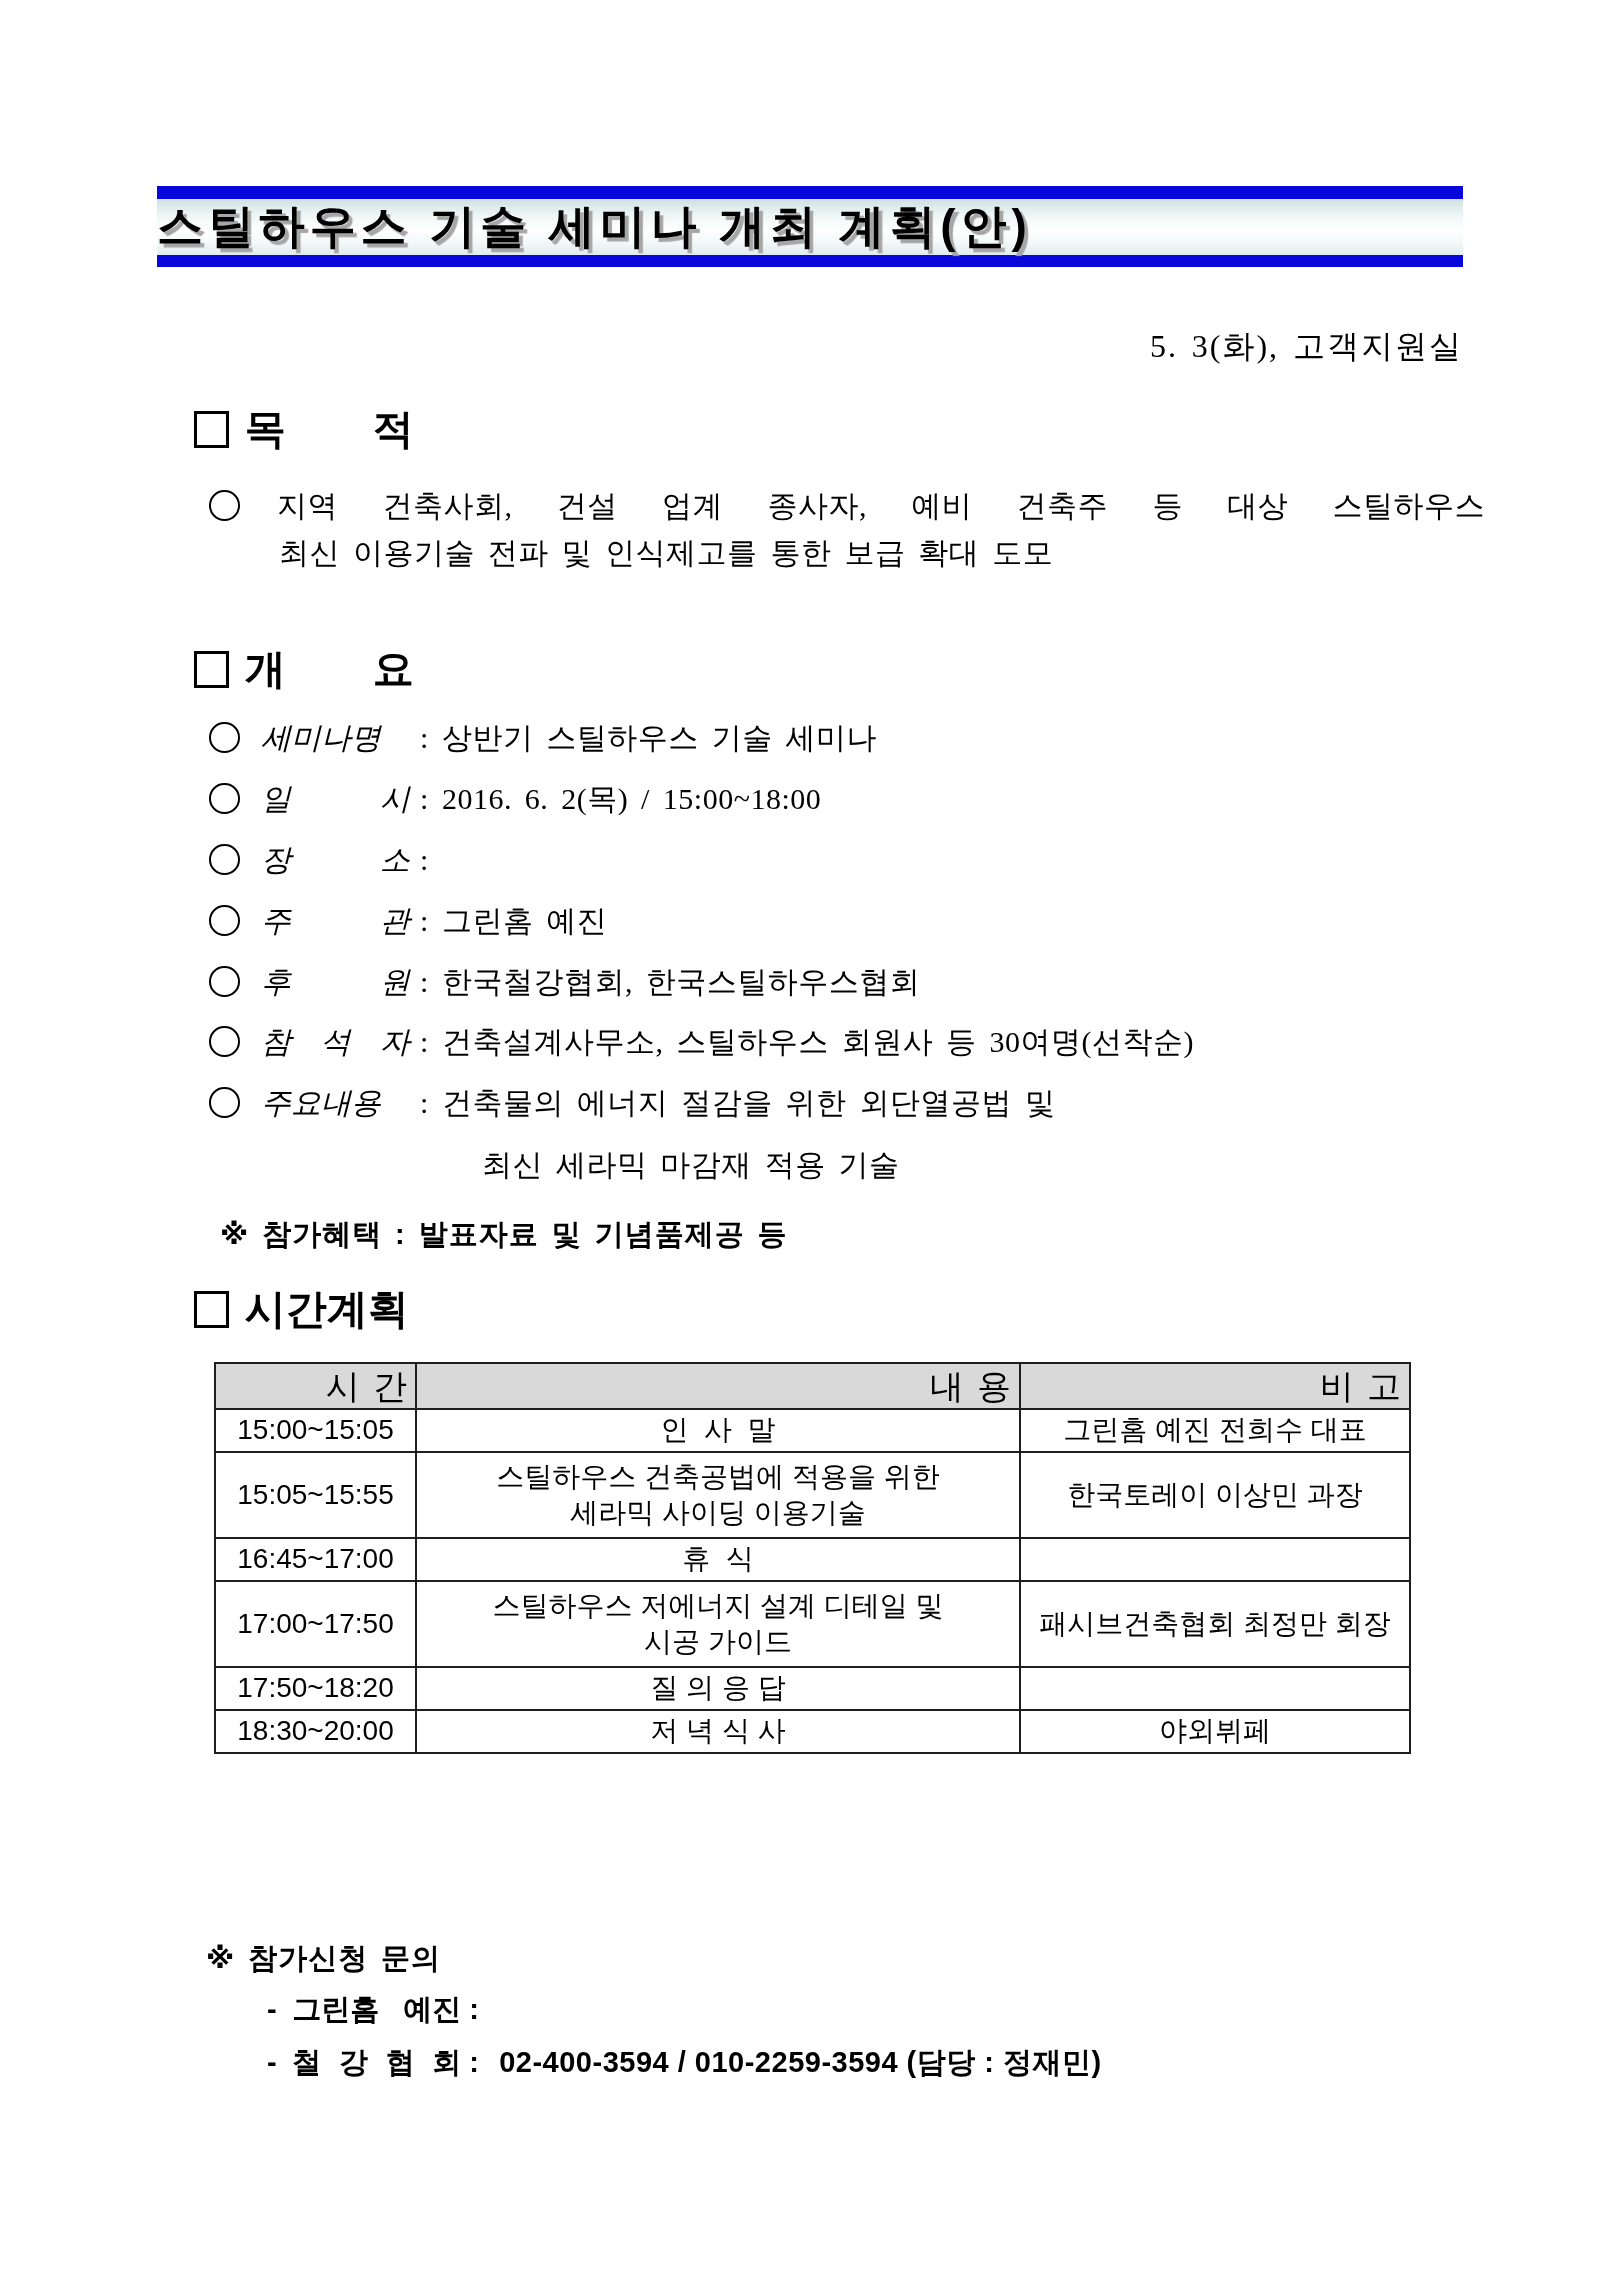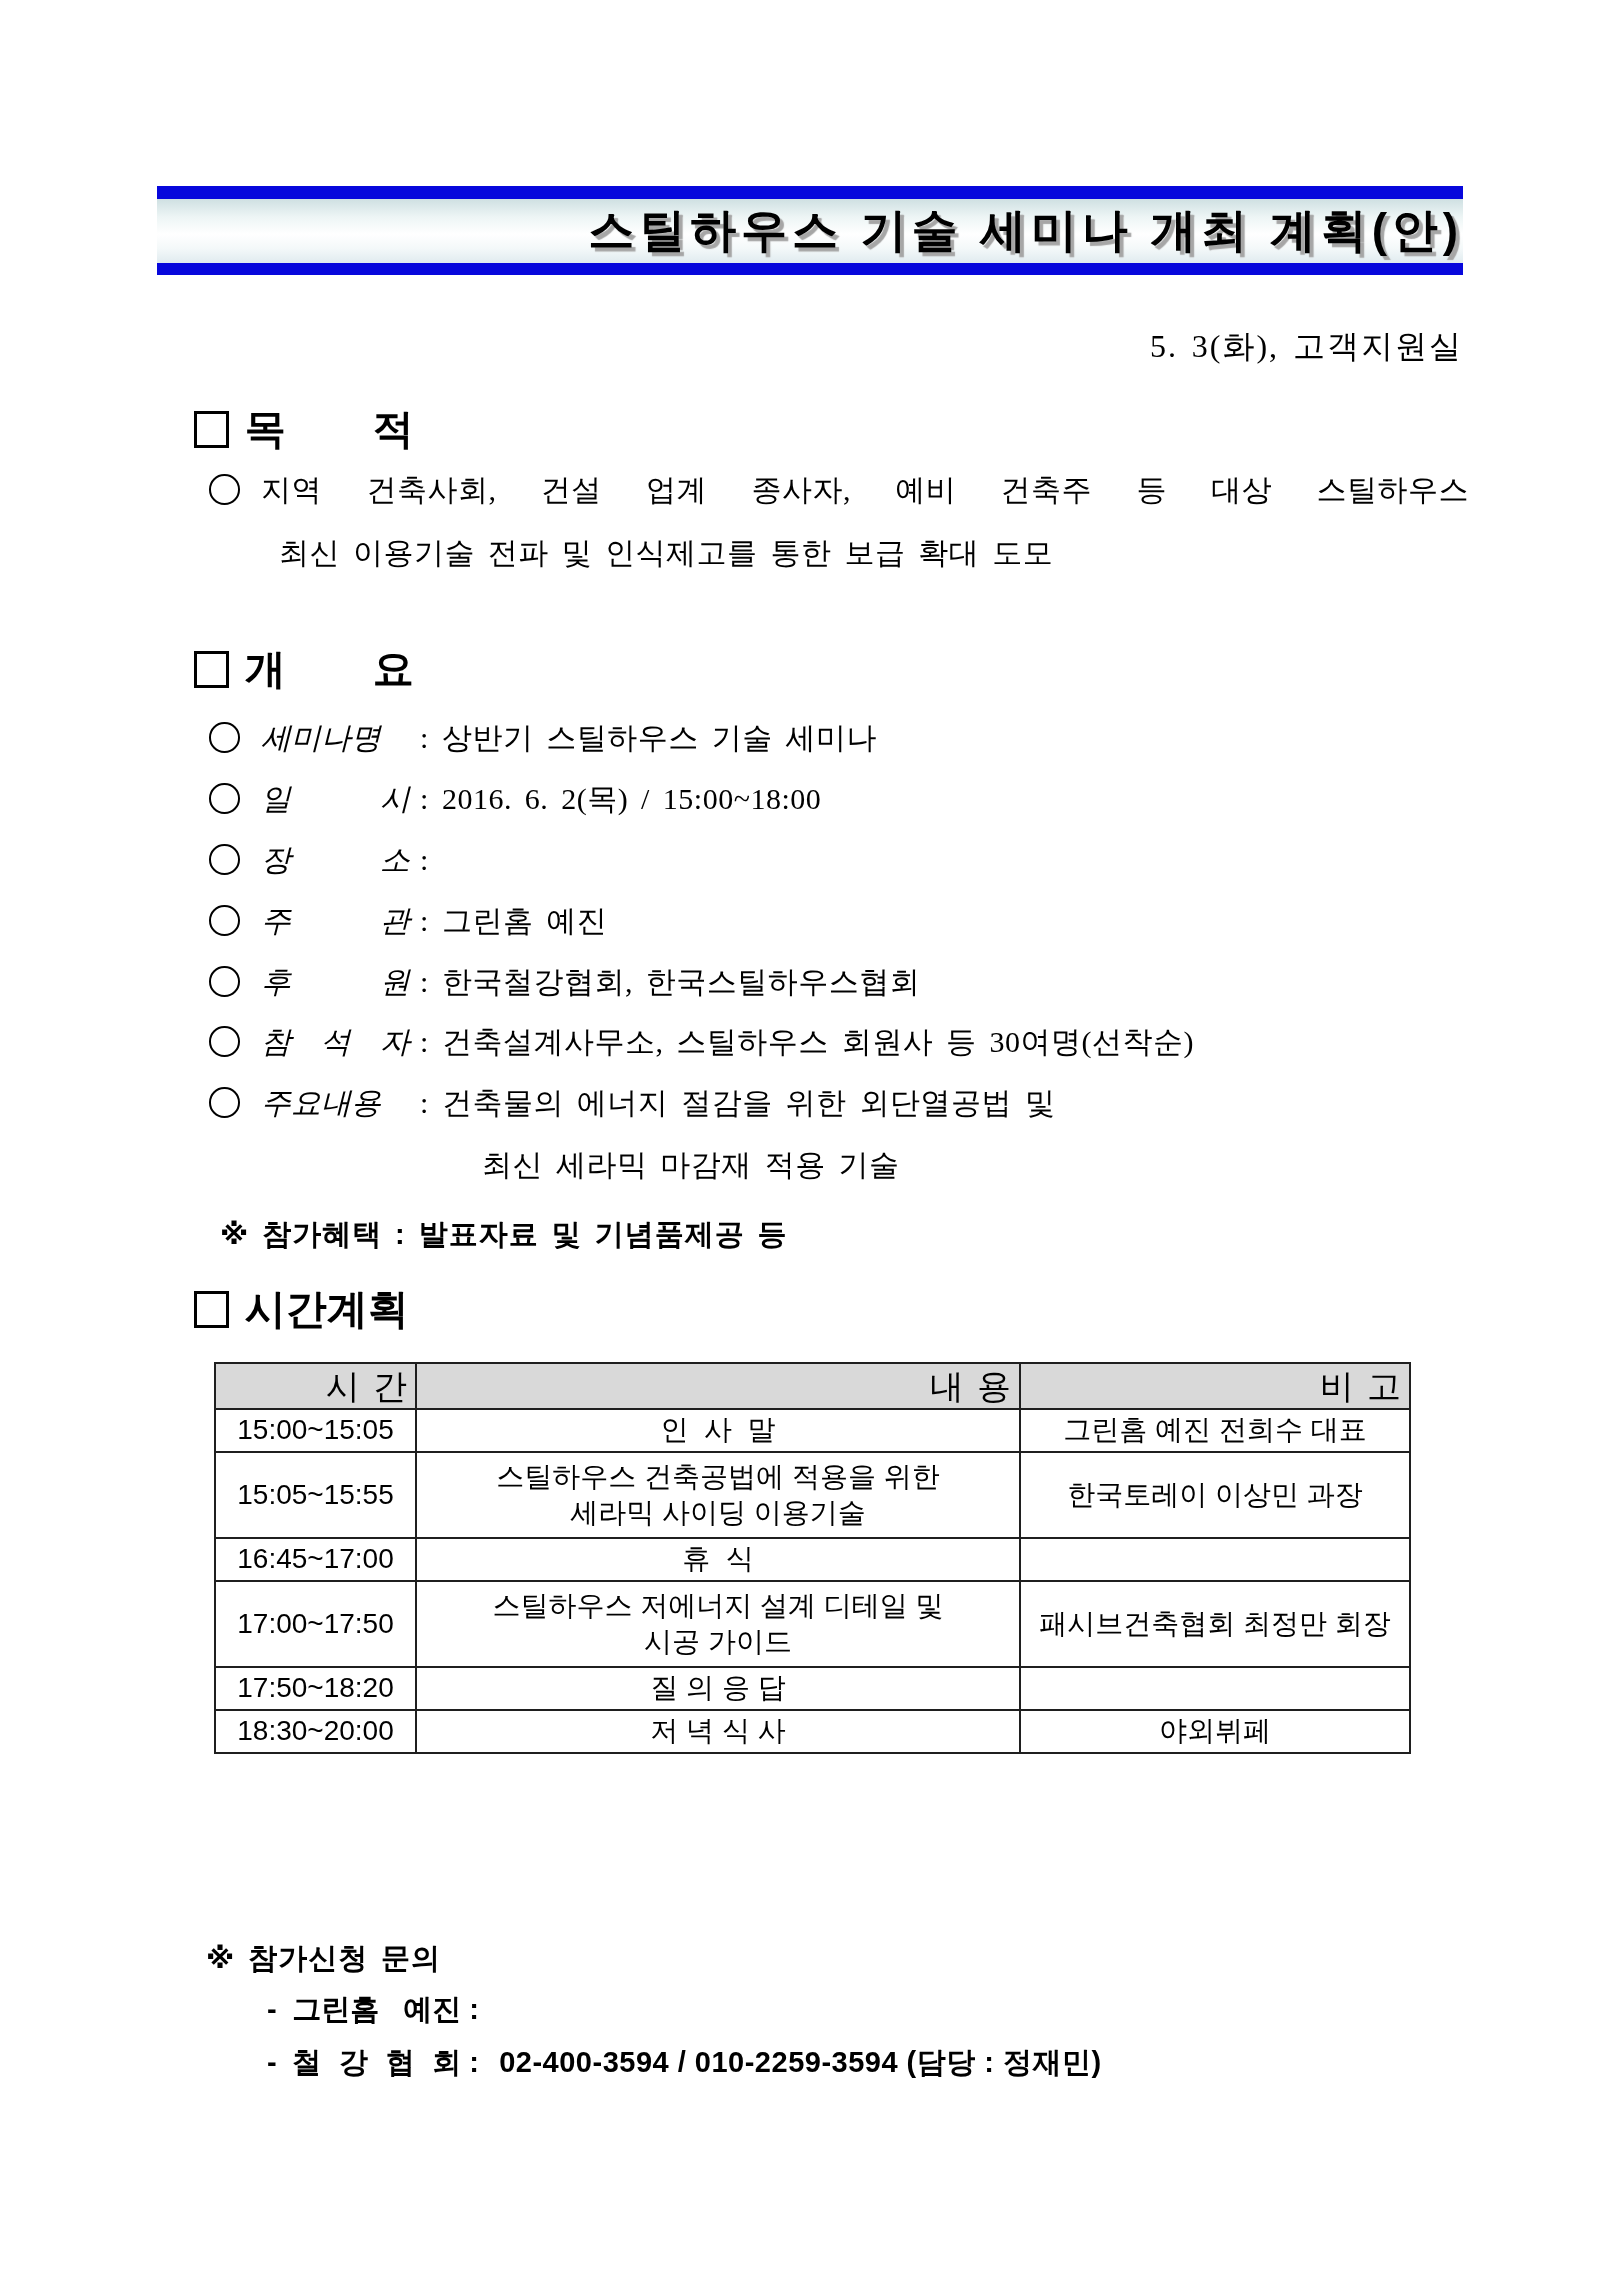--- a/index.html
+++ b/index.html
@@ -4,23 +4,23 @@
 <style>
   html,body{margin:0;padding:0;background:#ffffff;}
   .page{
     position:relative;width:1620px;height:2291px;background:#ffffff;overflow:hidden;
     font-family:"Liberation Serif","DejaVu Serif",serif;color:#000;
   }
   
   .title-band{position:absolute;left:157px;top:186px;width:1306px;}
   .bar{height:12.7px;background:#0707dc;}
   .band-body{
-    height:64px;
+    height:56px;
     background:linear-gradient(180deg,#cfe0e2 0%,#edf5f5 28%,#ffffff 55%,#f3f8f9 78%,#e0ebef 100%);
-    display:flex;align-items:center;justify-content:flex-end;
+    display:flex;align-items:center;justify-content:flex-start;
   }
   .doc-title{
     margin:0;font-family:"Liberation Sans","DejaVu Sans",sans-serif;
     font-size:46px;font-weight:bold;letter-spacing:4.9px;
     text-shadow:3.9px 3.9px 1px #a6a6a6;white-space:nowrap;
   }
   .date-line{
     position:absolute;left:157px;top:292px;width:1306px;text-align:right;
     font-size:32px;letter-spacing:2px;word-spacing:3.9px;white-space:pre-wrap;margin-top:33px;
   }
@@ -35,21 +35,21 @@
     display:inline-block;width:26.5px;height:26.5px;border:2.9px solid #000;border-radius:50%;
     margin-right:21.6px;flex:0 0 auto;
   }
   .item .label{
     display:inline-block;width:149px;flex:0 0 auto;
     text-align:justify;text-align-last:justify;white-space:pre-wrap;font-style:italic;
   }
   .item .colon{display:inline-block;padding:0 13.7px 0 9.8px;flex:0 0 auto;}
   .item .value{white-space:pre-wrap;word-spacing:4.9px;letter-spacing:0.5px;}
   .purpose-p{
-    margin:0;width:1208px;font-size:30px;line-height:39px;word-spacing:5.9px;letter-spacing:0.5px;
+    margin:16px;width:1208px;font-size:30px;line-height:39px;word-spacing:5.9px;letter-spacing:0.5px;
     text-align:justify;text-align-last:justify;
   }
   .plain-line{position:absolute;font-size:30px;word-spacing:4.9px;letter-spacing:0.5px;white-space:pre-wrap;}
   .note-line{
     position:absolute;font-family:"Liberation Sans","DejaVu Sans",sans-serif;
     font-size:29px;font-weight:bold;letter-spacing:1px;word-spacing:3.9px;white-space:pre-wrap;
   }
   
   table.sched{
     position:absolute;left:214px;top:1362px;width:1195px;border-collapse:collapse;

